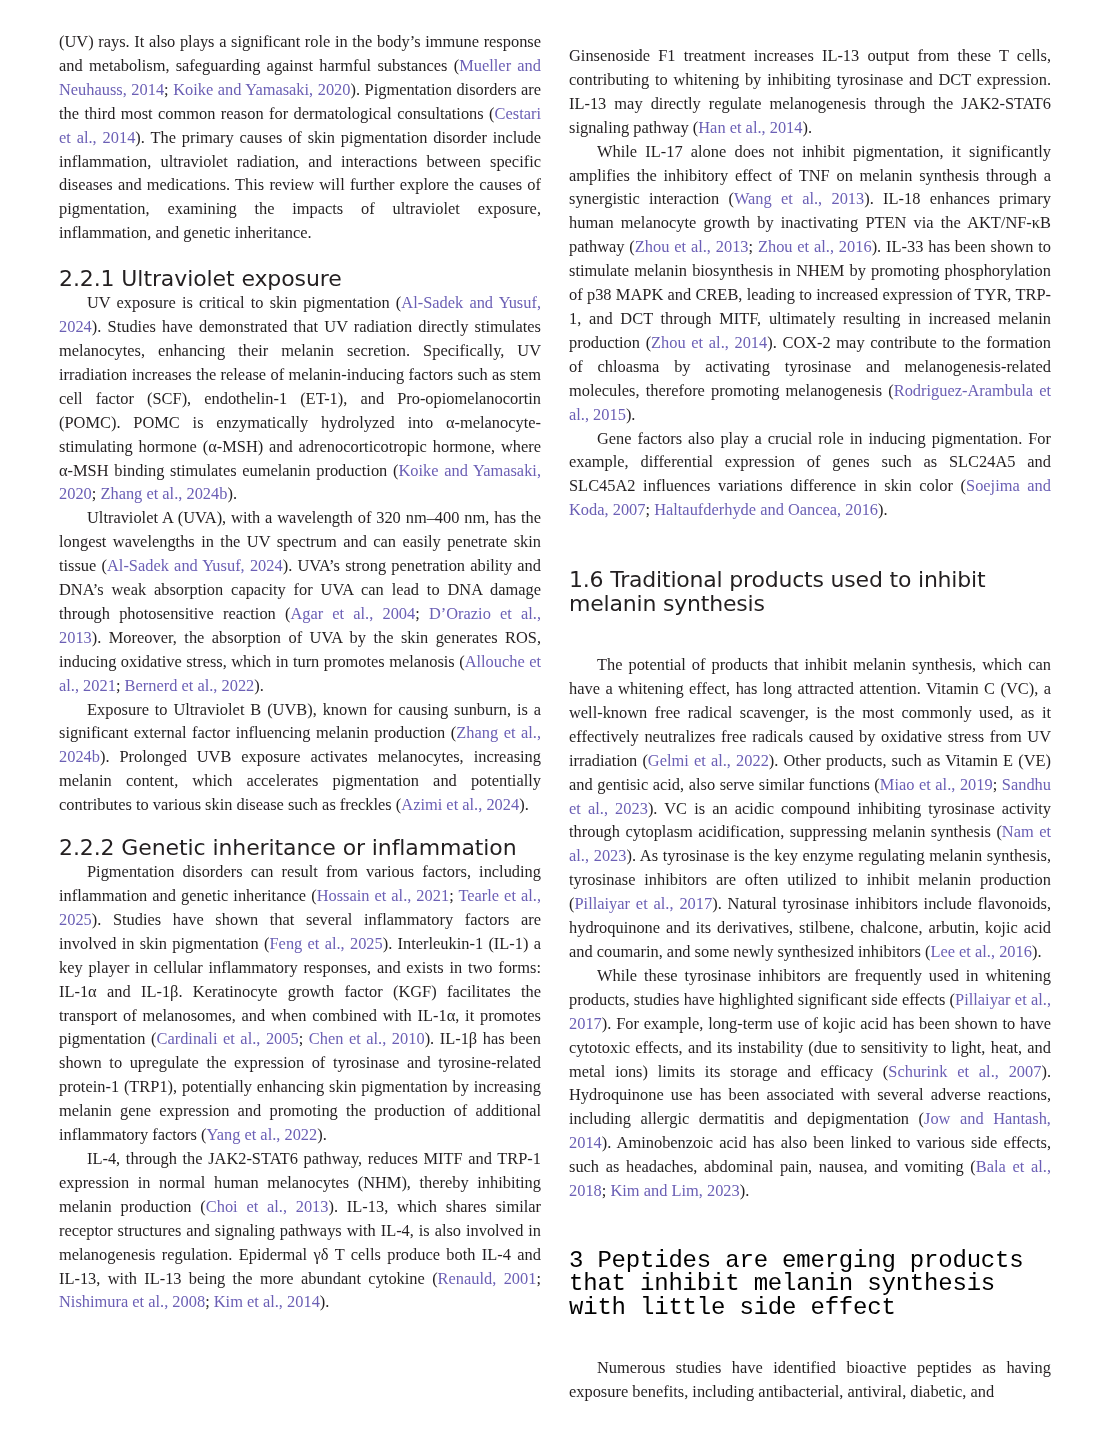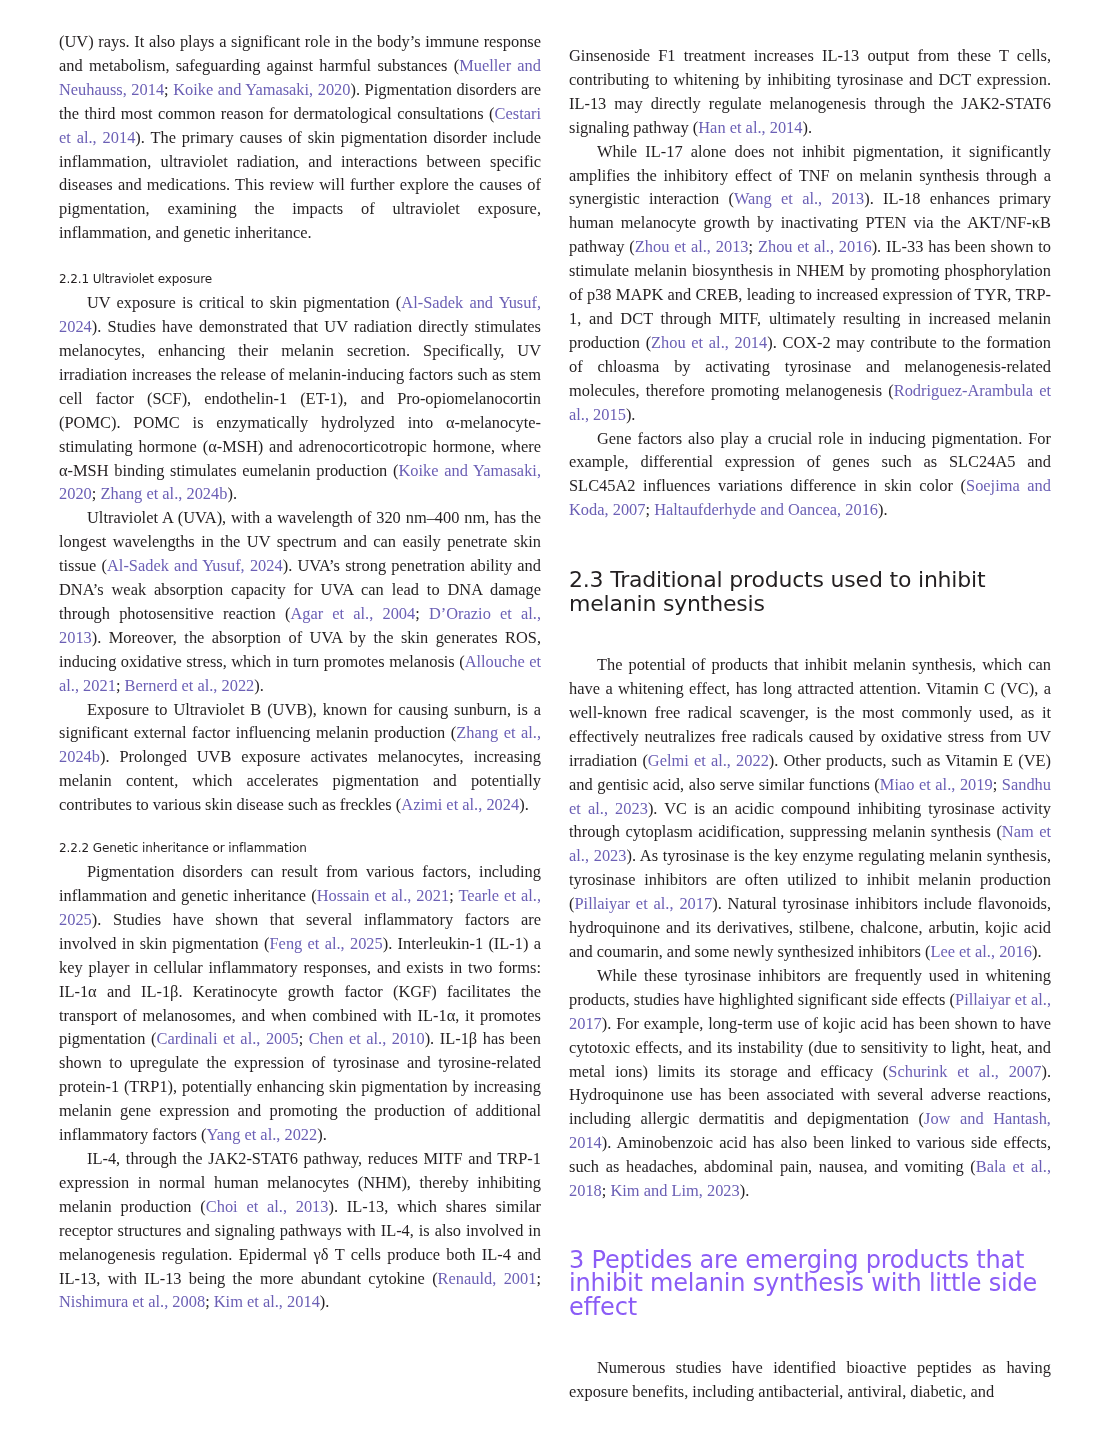--- a/index.html
+++ b/index.html
@@ -13,46 +13,46 @@
     font-size: 16.4px; line-height: 23.9px;
     text-align: justify;
   }
   .col.left { left: 59px; }
   .col.right { left: 569px; margin-top: 14px; }
   p { margin: 0; text-indent: 28px; }
   p.noindent { text-indent: 0; }
   .cite { color: #6b5fb5; }
   h3 {
     font-family: "DejaVu Sans", "Liberation Sans", sans-serif;
-    font-weight: normal; font-size: 12px; line-height: 24px;
+    font-weight: normal; font-size: 22px; line-height: 24px;
     margin: 0; color: #231f20; letter-spacing: -0.1px;
   }
   h2 {
     font-family: "DejaVu Sans", "Liberation Sans", sans-serif;
     font-weight: normal; font-size: 22px; line-height: 24px;
     margin: 0; color: #231f20; text-align: left; letter-spacing: -0.2px;
   }
-  h2.accent { color: #8b5cf6; font-size: 24px; line-height: 23.5px; }
+  h2.accent { color: #000000; font-size: 24px; line-height: 23.5px; font-family: Liberation Mono, monospace; }
 </style>
 </head>
 <body>
 
 <div class="col left">
   <p class="noindent">(UV) rays. It also plays a significant role in the body’s immune response and metabolism, safeguarding against harmful substances (<span class="cite">Mueller and Neuhauss, 2014</span>; <span class="cite">Koike and Yamasaki, 2020</span>). Pigmentation disorders are the third most common reason for dermatological consultations (<span class="cite">Cestari et al., 2014</span>). The primary causes of skin pigmentation disorder include inflammation, ultraviolet radiation, and interactions between specific diseases and medications. This review will further explore the causes of pigmentation, examining the impacts of ultraviolet exposure, inflammation, and genetic inheritance.</p>
   <h3 style="margin-top:22px;">2.2.1 Ultraviolet exposure</h3>
   <p>UV exposure is critical to skin pigmentation (<span class="cite">Al-Sadek and Yusuf, 2024</span>). Studies have demonstrated that UV radiation directly stimulates melanocytes, enhancing their melanin secretion. Specifically, UV irradiation increases the release of melanin-inducing factors such as stem cell factor (SCF), endothelin-1 (ET-1), and Pro-opiomelanocortin (POMC). POMC is enzymatically hydrolyzed into α-melanocyte-stimulating hormone (α-MSH) and adrenocorticotropic hormone, where α-MSH binding stimulates eumelanin production (<span class="cite">Koike and Yamasaki, 2020</span>; <span class="cite">Zhang et al., 2024b</span>).</p>
   <p>Ultraviolet A (UVA), with a wavelength of 320 nm–400 nm, has the longest wavelengths in the UV spectrum and can easily penetrate skin tissue (<span class="cite">Al-Sadek and Yusuf, 2024</span>). UVA’s strong penetration ability and DNA’s weak absorption capacity for UVA can lead to DNA damage through photosensitive reaction (<span class="cite">Agar et al., 2004</span>; <span class="cite">D’Orazio et al., 2013</span>). Moreover, the absorption of UVA by the skin generates ROS, inducing oxidative stress, which in turn promotes melanosis (<span class="cite">Allouche et al., 2021</span>; <span class="cite">Bernerd et al., 2022</span>).</p>
   <p>Exposure to Ultraviolet B (UVB), known for causing sunburn, is a significant external factor influencing melanin production (<span class="cite">Zhang et al., 2024b</span>). Prolonged UVB exposure activates melanocytes, increasing melanin content, which accelerates pigmentation and potentially contributes to various skin disease such as freckles (<span class="cite">Azimi et al., 2024</span>).</p>
   <h3 style="margin-top:19px;">2.2.2 Genetic inheritance or inflammation</h3>
   <p>Pigmentation disorders can result from various factors, including inflammation and genetic inheritance (<span class="cite">Hossain et al., 2021</span>; <span class="cite">Tearle et al., 2025</span>). Studies have shown that several inflammatory factors are involved in skin pigmentation (<span class="cite">Feng et al., 2025</span>). Interleukin-1 (IL-1) a key player in cellular inflammatory responses, and exists in two forms: IL-1α and IL-1β. Keratinocyte growth factor (KGF) facilitates the transport of melanosomes, and when combined with IL-1α, it promotes pigmentation (<span class="cite">Cardinali et al., 2005</span>; <span class="cite">Chen et al., 2010</span>). IL-1β has been shown to upregulate the expression of tyrosinase and tyrosine-related protein-1 (TRP1), potentially enhancing skin pigmentation by increasing melanin gene expression and promoting the production of additional inflammatory factors (<span class="cite">Yang et al., 2022</span>).</p>
   <p>IL-4, through the JAK2-STAT6 pathway, reduces MITF and TRP-1 expression in normal human melanocytes (NHM), thereby inhibiting melanin production (<span class="cite">Choi et al., 2013</span>). IL-13, which shares similar receptor structures and signaling pathways with IL-4, is also involved in melanogenesis regulation. Epidermal γδ T cells produce both IL-4 and IL-13, with IL-13 being the more abundant cytokine (<span class="cite">Renauld, 2001</span>; <span class="cite">Nishimura et al., 2008</span>; <span class="cite">Kim et al., 2014</span>).</p>
 </div>
 
 <div class="col right">
   <p class="noindent">Ginsenoside F1 treatment increases IL-13 output from these T cells, contributing to whitening by inhibiting tyrosinase and DCT expression. IL-13 may directly regulate melanogenesis through the JAK2-STAT6 signaling pathway (<span class="cite">Han et al., 2014</span>).</p>
   <p>While IL-17 alone does not inhibit pigmentation, it significantly amplifies the inhibitory effect of TNF on melanin synthesis through a synergistic interaction (<span class="cite">Wang et al., 2013</span>). IL-18 enhances primary human melanocyte growth by inactivating PTEN via the AKT/NF-κB pathway (<span class="cite">Zhou et al., 2013</span>; <span class="cite">Zhou et al., 2016</span>). IL-33 has been shown to stimulate melanin biosynthesis in NHEM by promoting phosphorylation of p38 MAPK and CREB, leading to increased expression of TYR, TRP-1, and DCT through MITF, ultimately resulting in increased melanin production (<span class="cite">Zhou et al., 2014</span>). COX-2 may contribute to the formation of chloasma by activating tyrosinase and melanogenesis-related molecules, therefore promoting melanogenesis (<span class="cite">Rodriguez-Arambula et al., 2015</span>).</p>
   <p>Gene factors also play a crucial role in inducing pigmentation. For example, differential expression of genes such as SLC24A5 and SLC45A2 influences variations difference in skin color (<span class="cite">Soejima and Koda, 2007</span>; <span class="cite">Haltaufderhyde and Oancea, 2016</span>).</p>
-  <h2 style="margin-top:46px;">2.3 Traditional products used to inhibit melanin synthesis</h2>
+  <h2 style="margin-top:46px;">1.6 Traditional products used to inhibit melanin synthesis</h2>
   <p style="margin-top:37px;">The potential of products that inhibit melanin synthesis, which can have a whitening effect, has long attracted attention. Vitamin C (VC), a well-known free radical scavenger, is the most commonly used, as it effectively neutralizes free radicals caused by oxidative stress from UV irradiation (<span class="cite">Gelmi et al., 2022</span>). Other products, such as Vitamin E (VE) and gentisic acid, also serve similar functions (<span class="cite">Miao et al., 2019</span>; <span class="cite">Sandhu et al., 2023</span>). VC is an acidic compound inhibiting tyrosinase activity through cytoplasm acidification, suppressing melanin synthesis (<span class="cite">Nam et al., 2023</span>). As tyrosinase is the key enzyme regulating melanin synthesis, tyrosinase inhibitors are often utilized to inhibit melanin production (<span class="cite">Pillaiyar et al., 2017</span>). Natural tyrosinase inhibitors include flavonoids, hydroquinone and its derivatives, stilbene, chalcone, arbutin, kojic acid and coumarin, and some newly synthesized inhibitors (<span class="cite">Lee et al., 2016</span>).</p>
   <p>While these tyrosinase inhibitors are frequently used in whitening products, studies have highlighted significant side effects (<span class="cite">Pillaiyar et al., 2017</span>). For example, long-term use of kojic acid has been shown to have cytotoxic effects, and its instability (due to sensitivity to light, heat, and metal ions) limits its storage and efficacy (<span class="cite">Schurink et al., 2007</span>). Hydroquinone use has been associated with several adverse reactions, including allergic dermatitis and depigmentation (<span class="cite">Jow and Hantash, 2014</span>). Aminobenzoic acid has also been linked to various side effects, such as headaches, abdominal pain, nausea, and vomiting (<span class="cite">Bala et al., 2018</span>; <span class="cite">Kim and Lim, 2023</span>).</p>
   <h2 class="accent" style="margin-top:46px;">3 Peptides are emerging products that inhibit melanin synthesis with little side effect</h2>
   <p style="margin-top:37px;">Numerous studies have identified bioactive peptides as having exposure benefits, including antibacterial, antiviral, diabetic, and</p>
 </div>
 
 </body></html>

